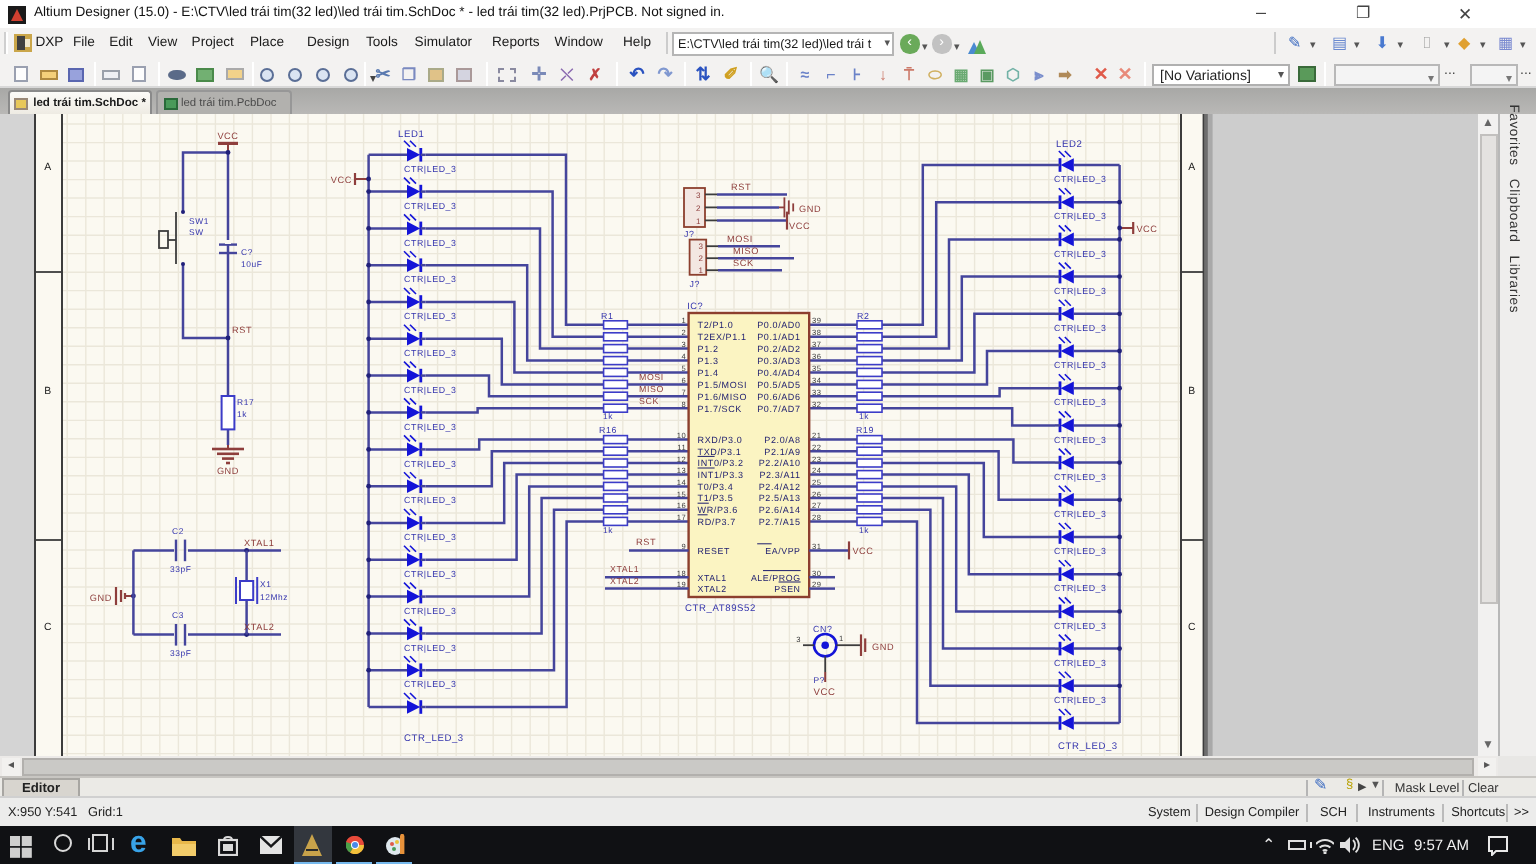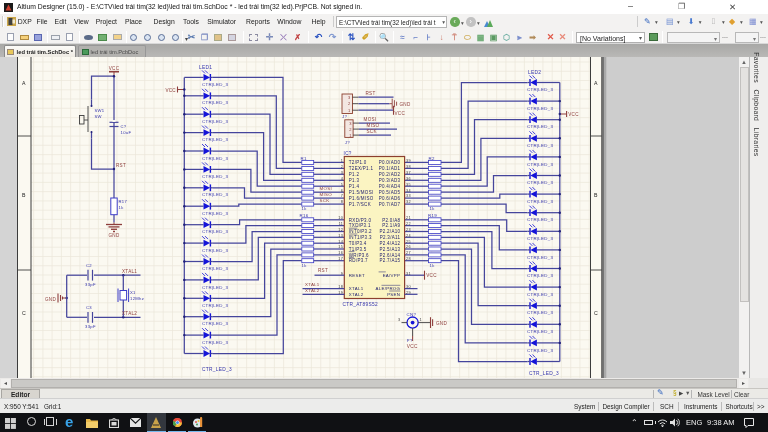--- a/index.html
+++ b/index.html
@@ -944,17 +944,17 @@
     <div style="position:absolute;left:654.5px;top:8px;width:1.5px;height:3px;background:#e0e0e0;"></div>
     <svg style="position:absolute;left:658px;top:5.5px;" width="9" height="8" viewBox="0 0 9 8">
 <path d="M0 3 A6 6 0 0 1 9 3 M1.8 4.8 A4 4 0 0 1 7.2 4.8 M3.4 6.4 A2 2 0 0 1 5.6 6.4" stroke="#e0e0e0" fill="none" stroke-width="1"></path>
 <circle cx="4.5" cy="7.4" r="0.8" fill="#e0e0e0"></circle>
     </svg>
     <svg style="position:absolute;left:670px;top:5px;" width="10" height="9" viewBox="0 0 10 9">
 <path d="M0 3 L2.5 3 L5 0.5 L5 8.5 L2.5 6 L0 6 Z" fill="#e0e0e0"></path>
 <path d="M6.5 2 A3.5 3.5 0 0 1 6.5 7 M7.8 0.8 A5 5 0 0 1 7.8 8.2" stroke="#e0e0e0" fill="none" stroke-width="0.9"></path>
     </svg>
     <div style="position:absolute;left:686px;top:5px;font-size:7.5px;color:#f0f0f0;">ENG</div>
-    <div style="position:absolute;left:707px;top:5px;font-size:7.5px;color:#f0f0f0;">9:38 AM</div>
+    <div style="position:absolute;left:707px;top:5px;font-size:7.5px;color:#f0f0f0;">9:57 AM</div>
     <svg style="position:absolute;left:744px;top:4.5px;" width="10" height="10" viewBox="0 0 10 10">
 <path d="M0.5 0.5 L9.5 0.5 L9.5 7.5 L4 7.5 L2 9.5 L2 7.5 L0.5 7.5 Z" fill="none" stroke="#e8e8e8" stroke-width="1"></path>
     </svg>
 </div>
 
 </body></html>

